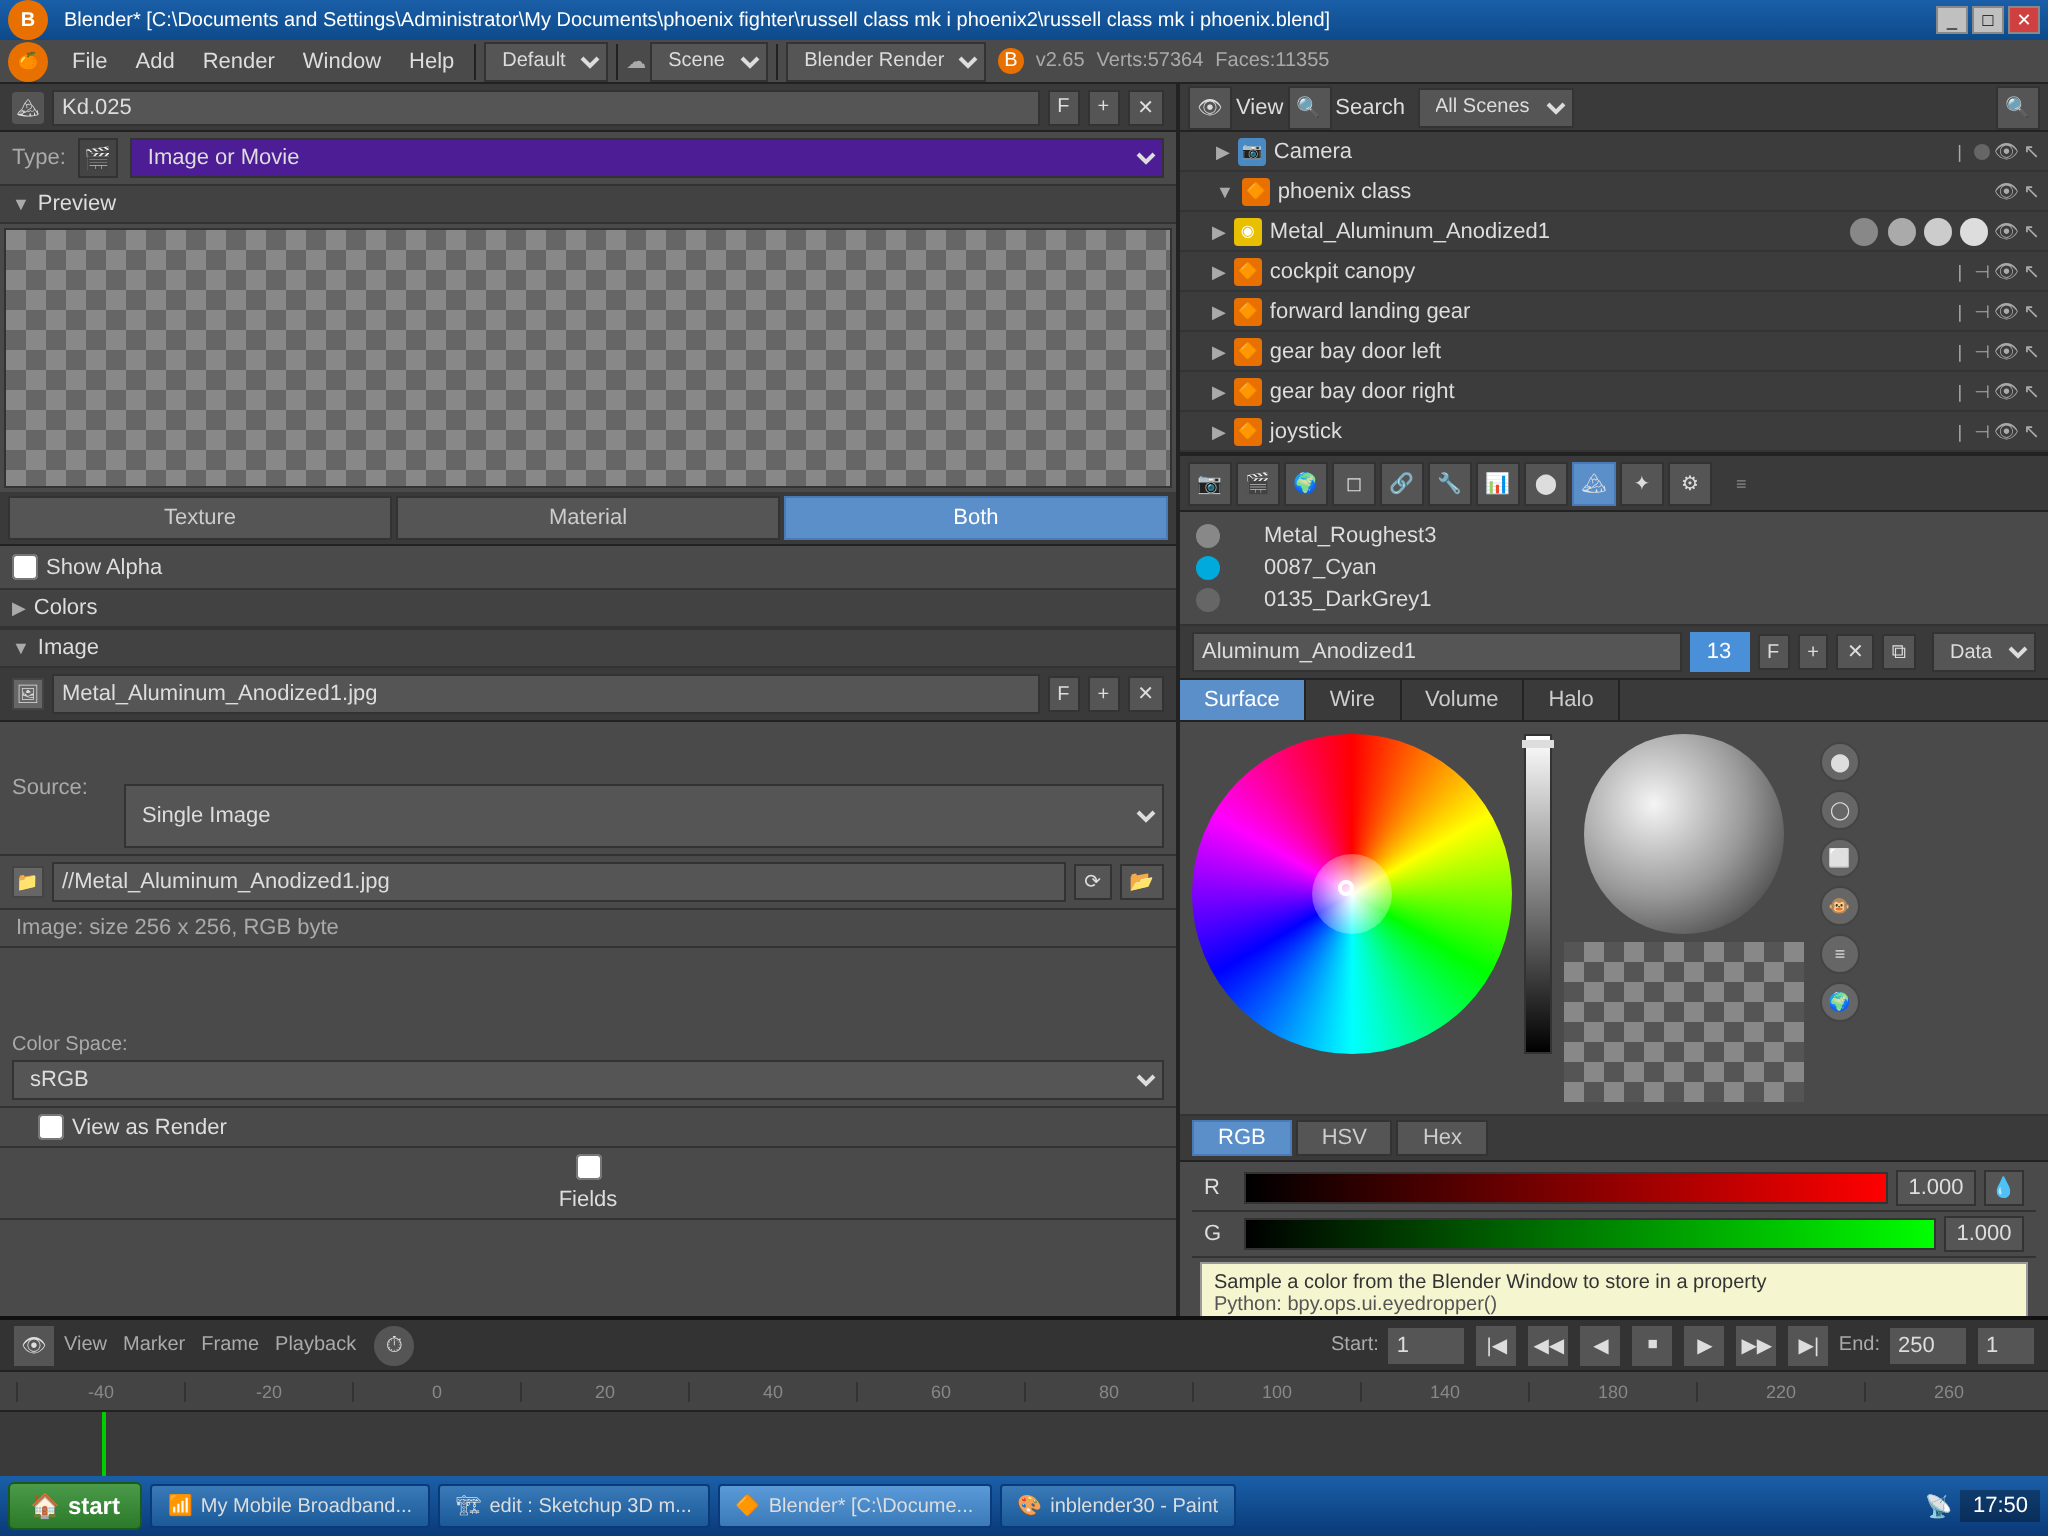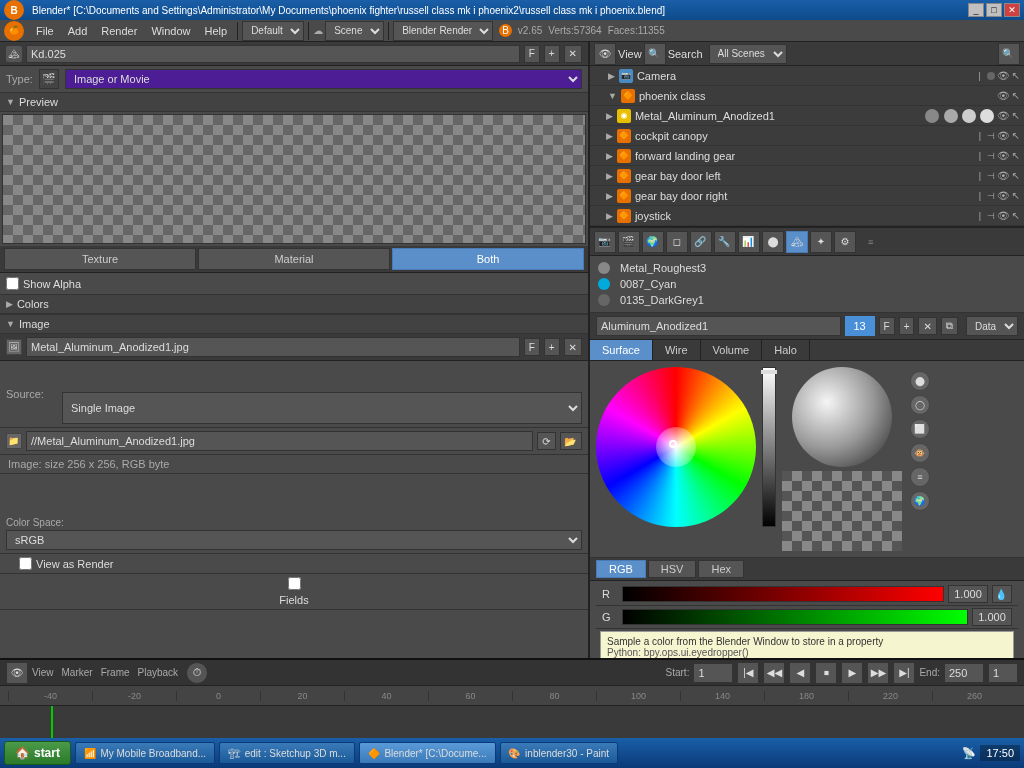--- a/index.html
+++ b/index.html
@@ -369,21 +369,21 @@
 
     .material-list {
       padding: 4px;
       background: #4a4a4a;
       border-bottom: 1px solid #333;
     }
     .material-item {
       display: flex;
       align-items: center;
       padding: 2px 4px;
-      gap: 10px;
+      gap: 22px;
       cursor: pointer;
     }
     .mat-dot {
       width: 12px; height: 12px;
       border-radius: 50%;
       background: #888;
     }
     .mat-label { font-size: 11px; color: #ddd; }
 
     .material-input-row {

